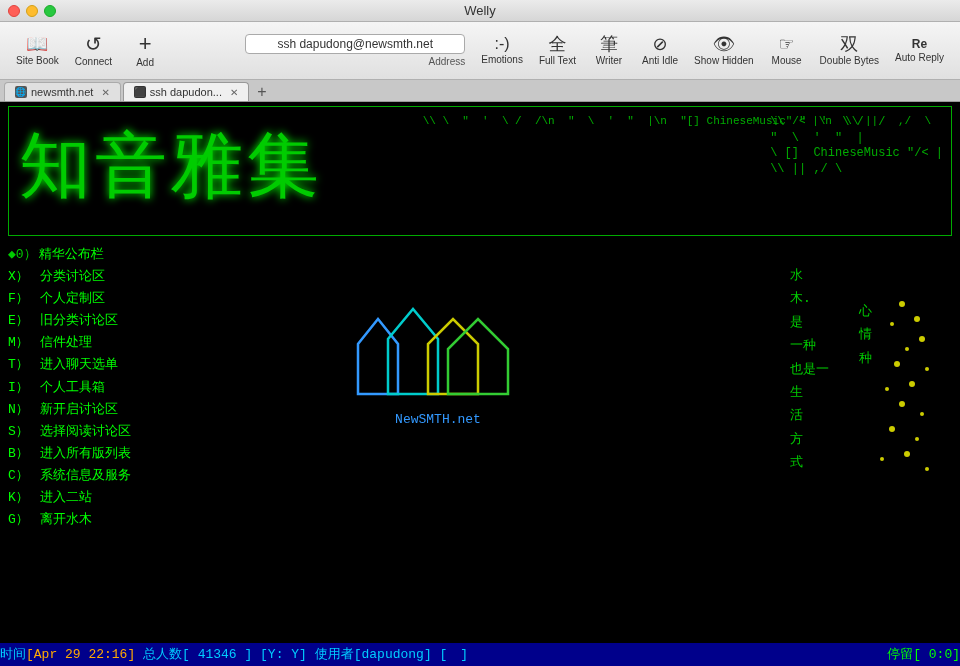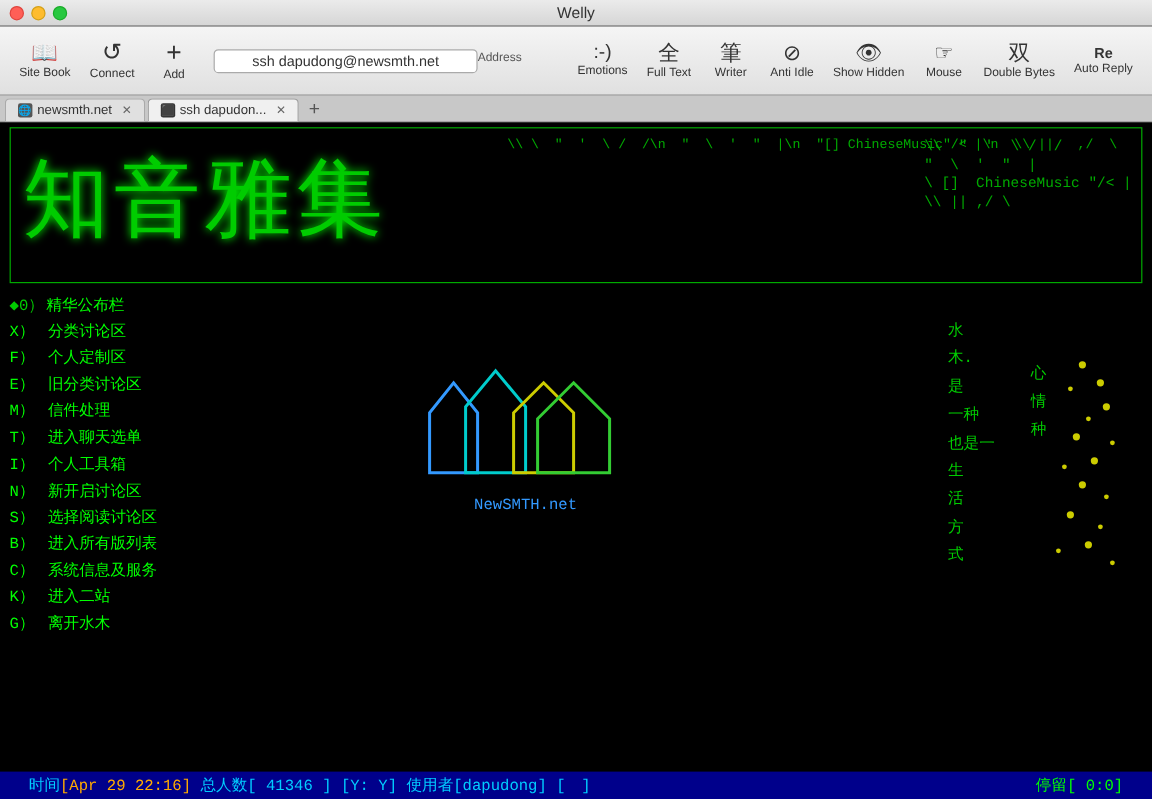--- a/index.html
+++ b/index.html
@@ -70,22 +70,22 @@
       margin-bottom: 2px;
     }
     .toolbar-label {
       font-size: 10px;
       color: #333;
       white-space: nowrap;
     }
     
     #address-area {
       display: flex;
-      flex-direction: row;
-      align-items: flex-start;
+      flex-direction: column;
+      align-items: flex-end;
       flex: 1;
       padding: 0 8px;
     }
     #address-bar {
       background: white;
       border: 1px solid #aaa;
       border-radius: 4px;
       padding: 2px 8px;
       font-size: 12px;
       color: #333;
@@ -286,21 +286,21 @@
     
     #status-bar {
       position: absolute;
       bottom: 0;
       left: 0;
       right: 0;
       background: #00008b;
       color: #00ff00;
       font-size: 13px;
       font-family: 'Courier New', monospace;
-      padding: 2px 24px;
+      padding: 2px 0;
       display: flex;
       justify-content: space-between;
       line-height: 1.5;
     }
     #status-left { color: #00ccff; }
     #status-time { color: #ffaa00; }
     #status-right { color: #00ff00; }
   </style>
 </head>
 <body>

